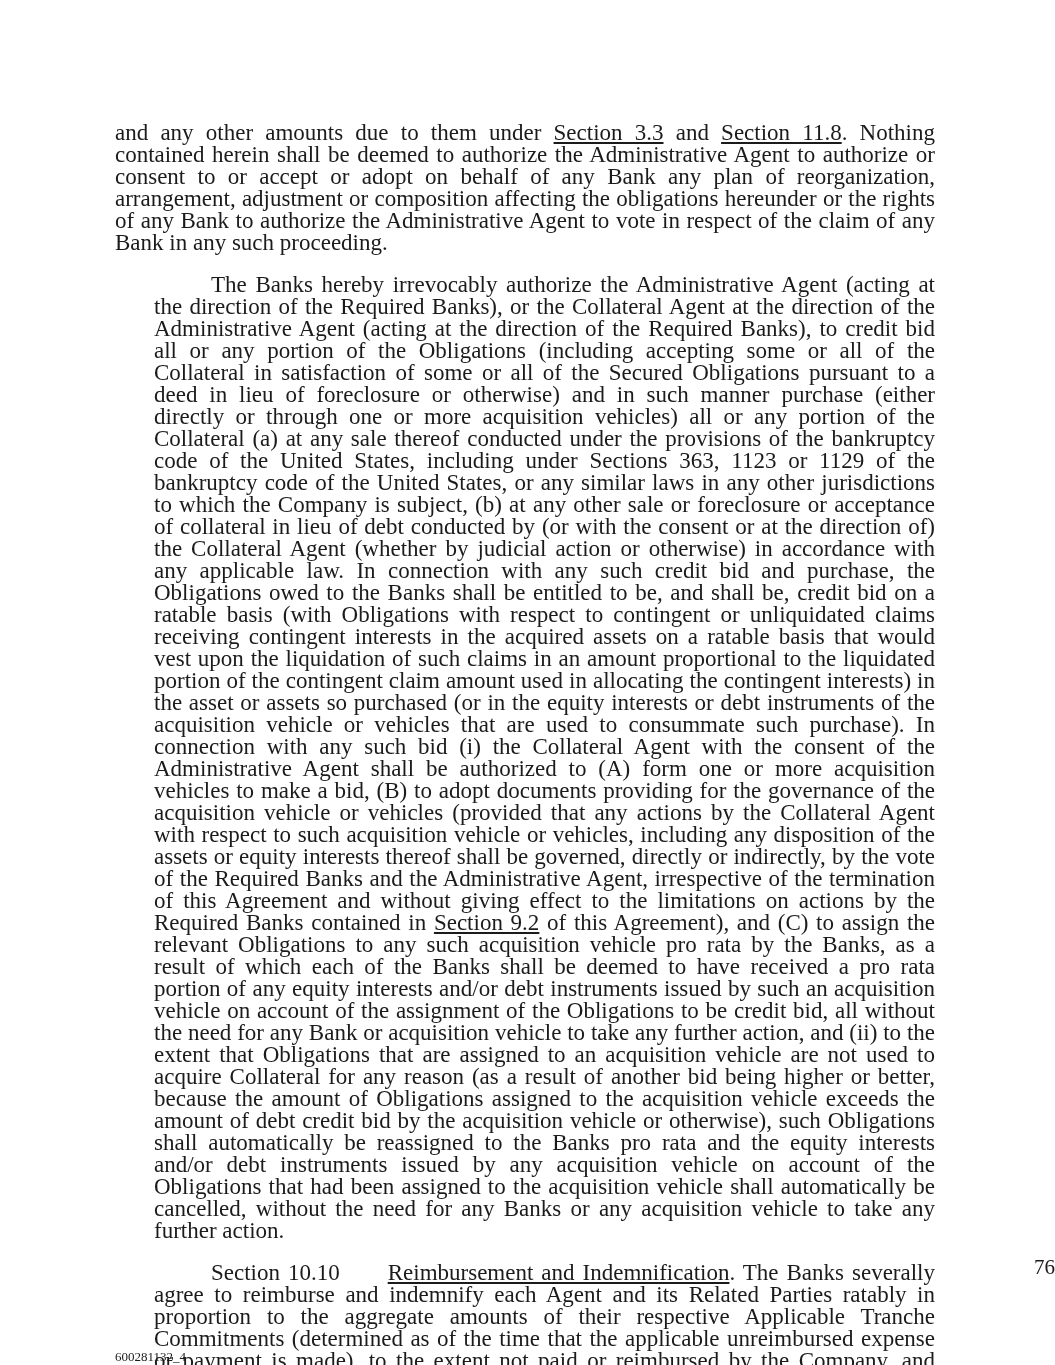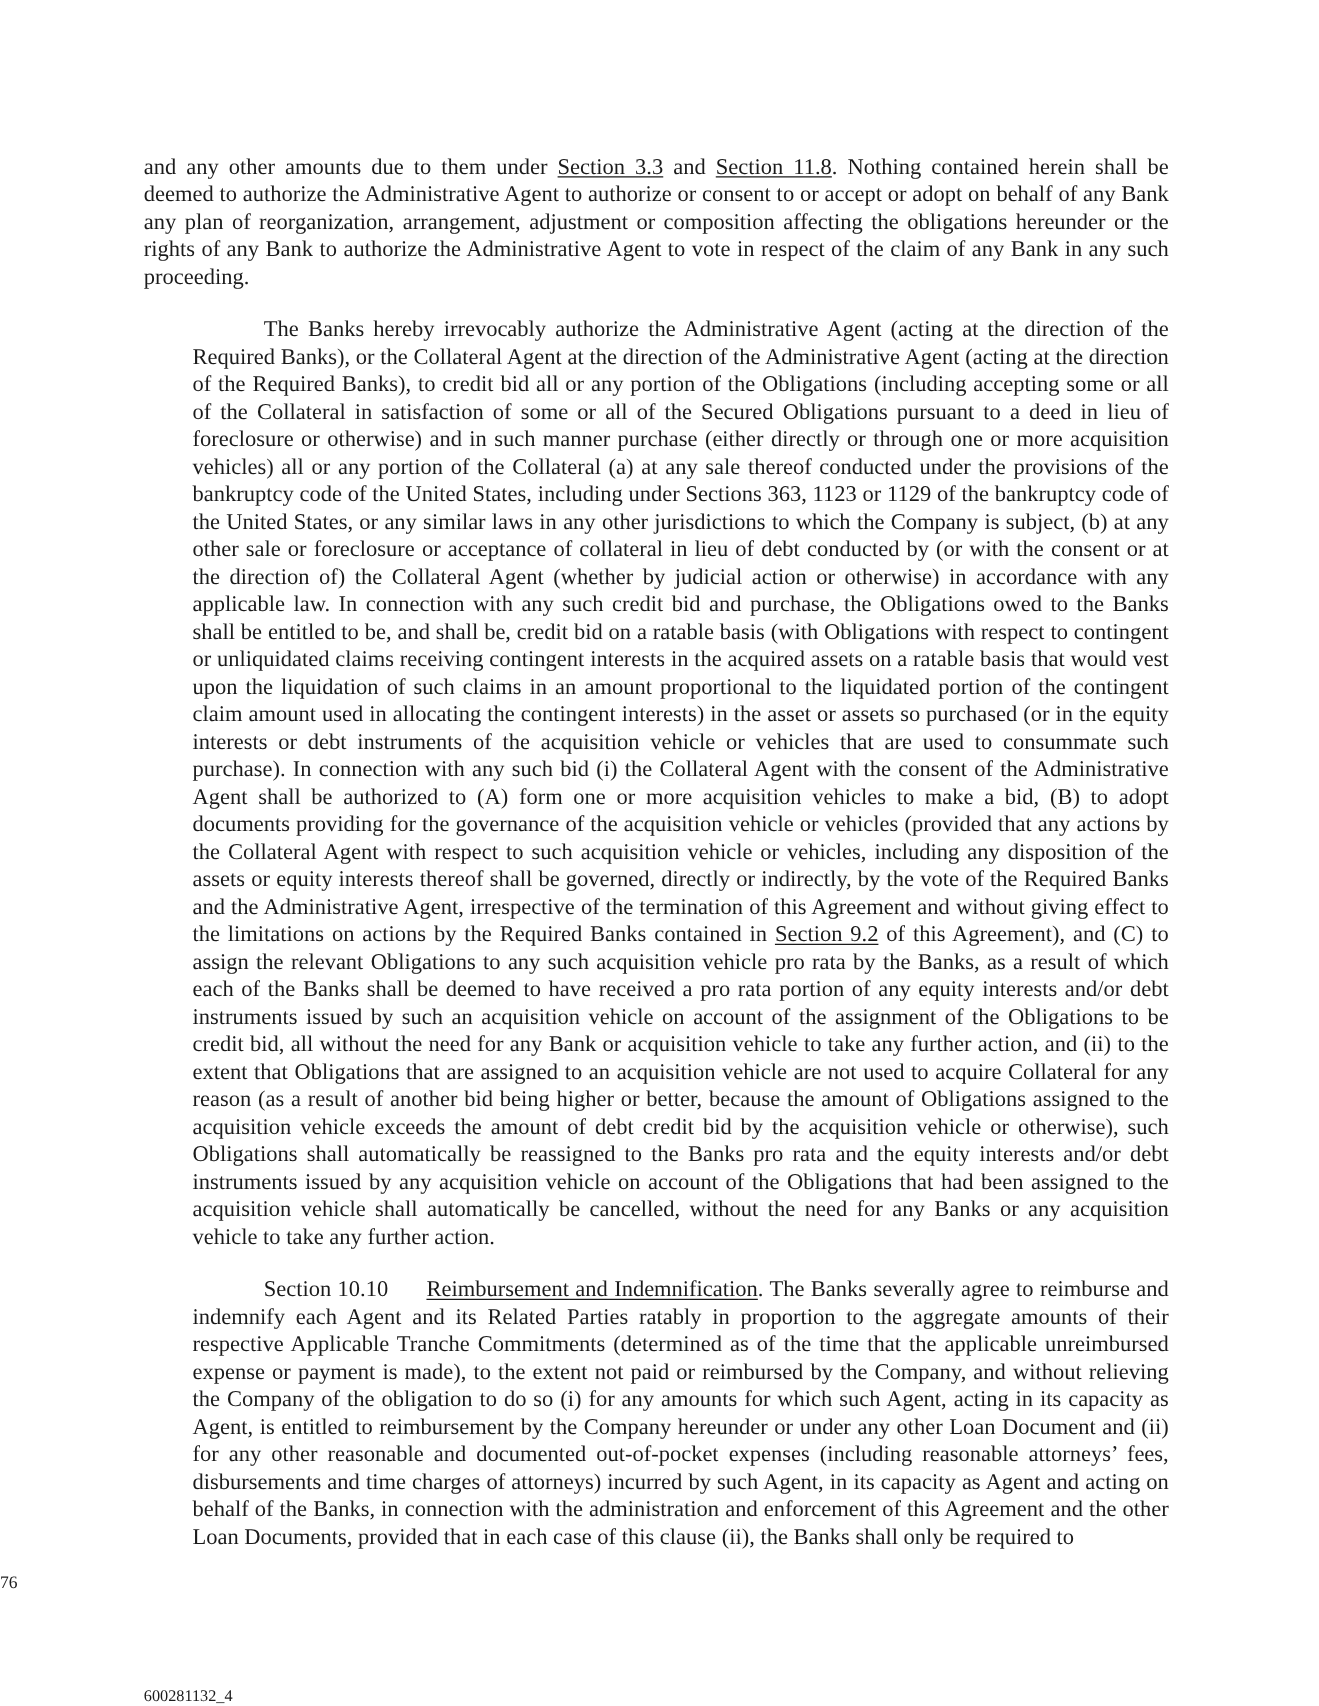--- a/index.html
+++ b/index.html
@@ -17,43 +17,43 @@
     overflow: hidden;
   }
   .content {
     position: absolute;
     left: 115px;
     top: 122px;
     width: 820px;
   }
   p.doc-para {
     margin: 0;
-    font-size: 18px;
+    font-size: 23px;
     line-height: 22px;
     text-align: justify;
     color: #1b1b1b;
   }
   p.doc-para + p.doc-para {
     margin-top: 20px;
   }
   p.doc-para.indent {
     text-indent: 57px;
     margin-left: 39px;
   }
   .u {
     text-decoration: underline;
     text-underline-offset: 2px;
   }
   .page-number {
     position: absolute;
     top: 1256px;
     left: 0;
     width: 100%;
-    text-align: left;
-    font-size: 14px;
+    text-align: right;
+    font-size: 21px;
     line-height: 22px;
     color: #1b1b1b;
   }
   .doc-number {
     position: absolute;
     top: 1348px;
     left: 115px;
     font-size: 13px;
     line-height: 18px;
     color: #1b1b1b;

